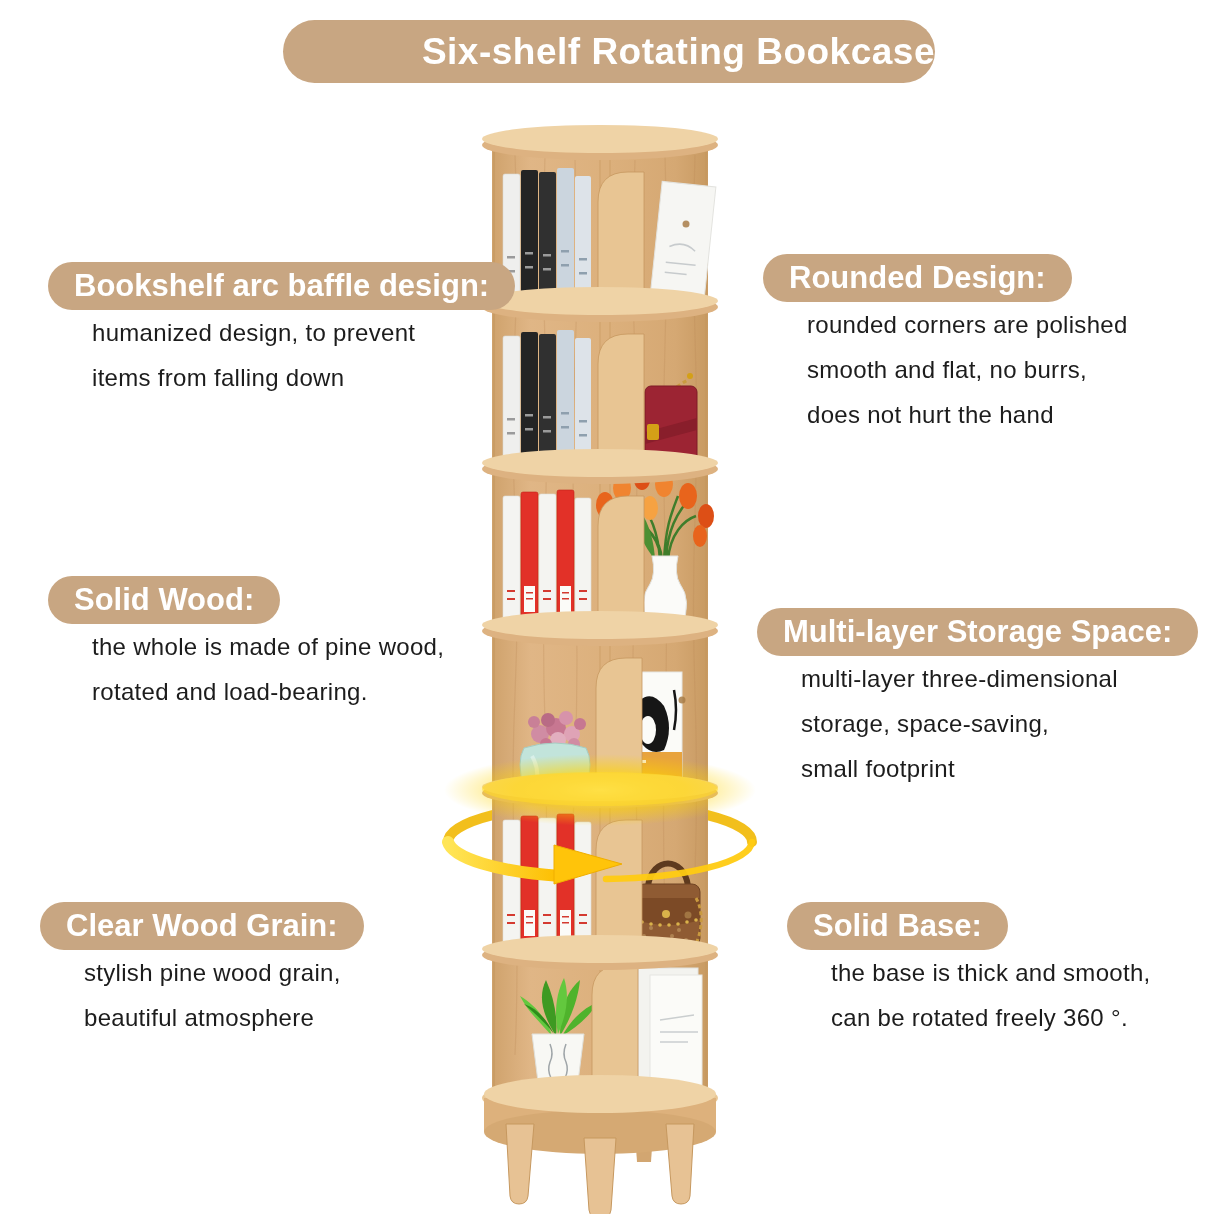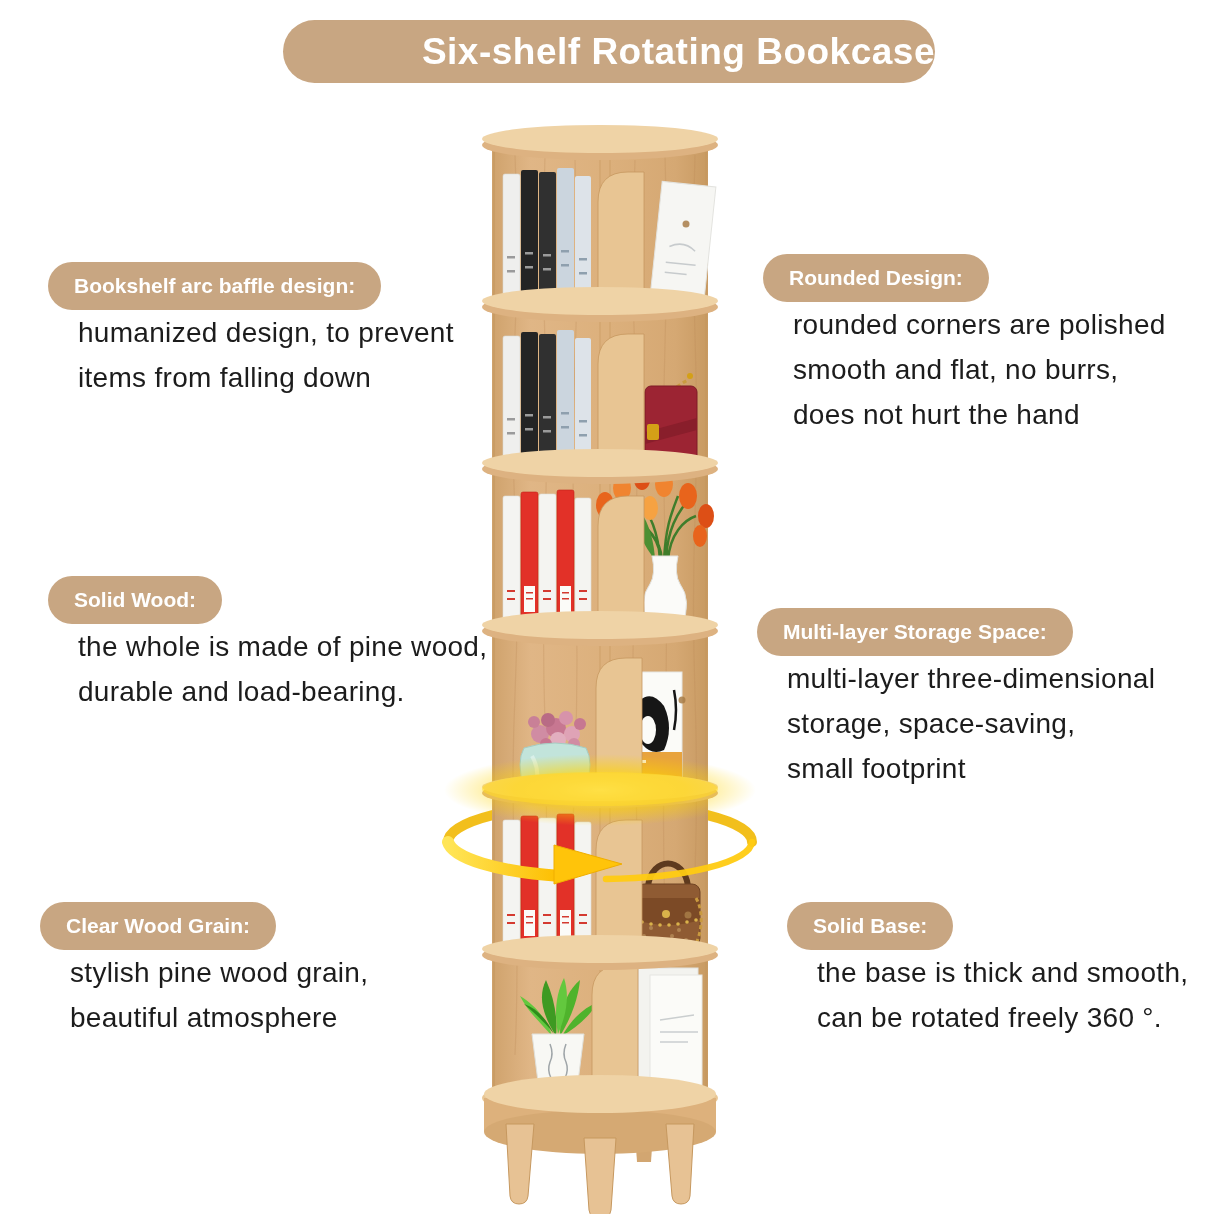--- a/index.html
+++ b/index.html
@@ -13,26 +13,26 @@
     position:absolute;left:283px;top:20px;width:652px;height:63px;
     background:var(--accent,#C8A682);border-radius:32px;
     display:flex;align-items:center;justify-content:flex-end;
   }
   #banner .banner-text{
     color:var(--title-text,#fff);font-size:37px;font-weight:bold;letter-spacing:.5px;
   }
   .callout{position:absolute;}
   .pill{
     display:inline-block;background:var(--accent,#C8A682);
-    color:var(--title-text,#fff);font-weight:bold;font-size:21px;
+    color:var(--title-text,#fff);font-weight:bold;font-size:31px;
     line-height:48px;padding:0 26px;border-radius:26px;white-space:nowrap;
   }
   .line{
-    font-size:28px;color:var(--text,#1c1c1c);line-height:45px;
-    margin-left:30px;white-space:nowrap;letter-spacing:.3px;
+    font-size:24px;color:var(--text,#1c1c1c);line-height:45px;
+    margin-left:44px;white-space:nowrap;letter-spacing:.3px;
   }
   .line:first-of-type{margin-top:11px;}
   #bookcase-svg{position:absolute;left:0;top:0;}
   .wood-top{fill:var(--wood-light,#EFD3A6);}
   .wood-rim{fill:var(--wood-mid,#DDB281);}
   .book-red{fill:var(--book-red,#E23128);}
   .bag-red{fill:var(--handbag-red,#9C2433);}
   .bag-brown{fill:var(--handbag-brown,#8F5B33);}
   .leaf{fill:var(--plant-green,#4FB32C);}
   .pot-teal{fill:var(--pot-teal,#C2E4DB);}
@@ -347,21 +347,21 @@
   <div class="callout" style="left:763px;top:254px">
     <div class="pill">Rounded Design:</div>
     <div class="line">rounded corners are polished</div>
     <div class="line">smooth and flat, no burrs,</div>
     <div class="line">does not hurt the hand</div>
   </div>
 
   <div class="callout" style="left:48px;top:576px">
     <div class="pill">Solid Wood:</div>
     <div class="line">the whole is made of pine wood,</div>
-    <div class="line">durable and load-bearing.</div>
+    <div class="line">rotated and load-bearing.</div>
   </div>
 
   <div class="callout" style="left:757px;top:608px">
     <div class="pill">Multi-layer Storage Space:</div>
     <div class="line">multi-layer three-dimensional</div>
     <div class="line">storage, space-saving,</div>
     <div class="line">small footprint</div>
   </div>
 
   <div class="callout" style="left:40px;top:902px">

